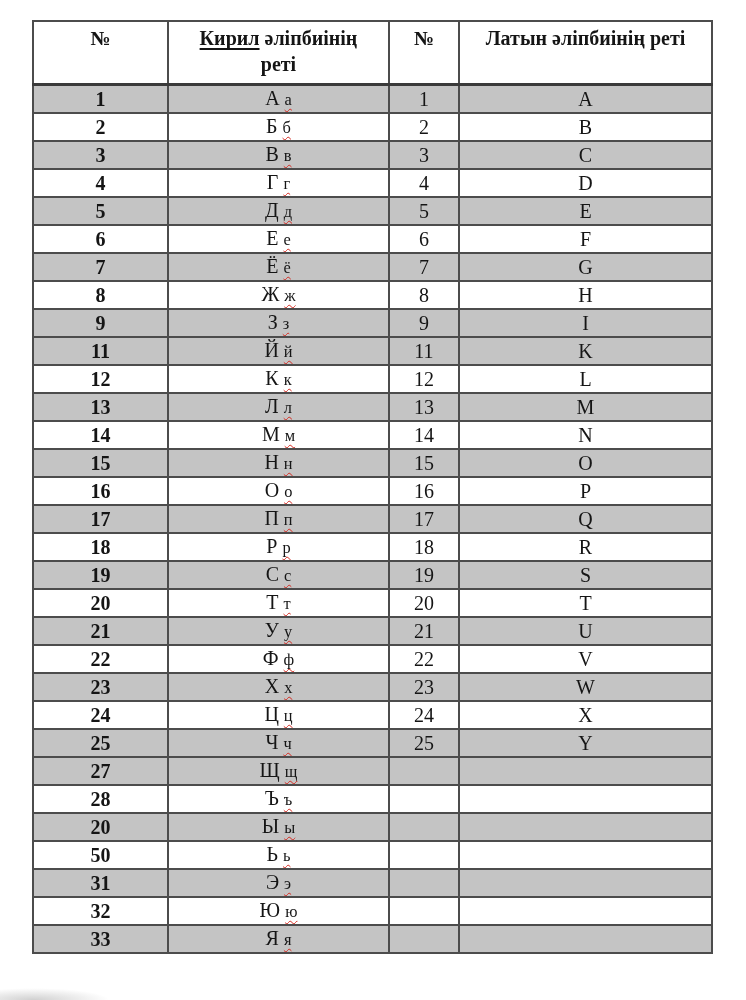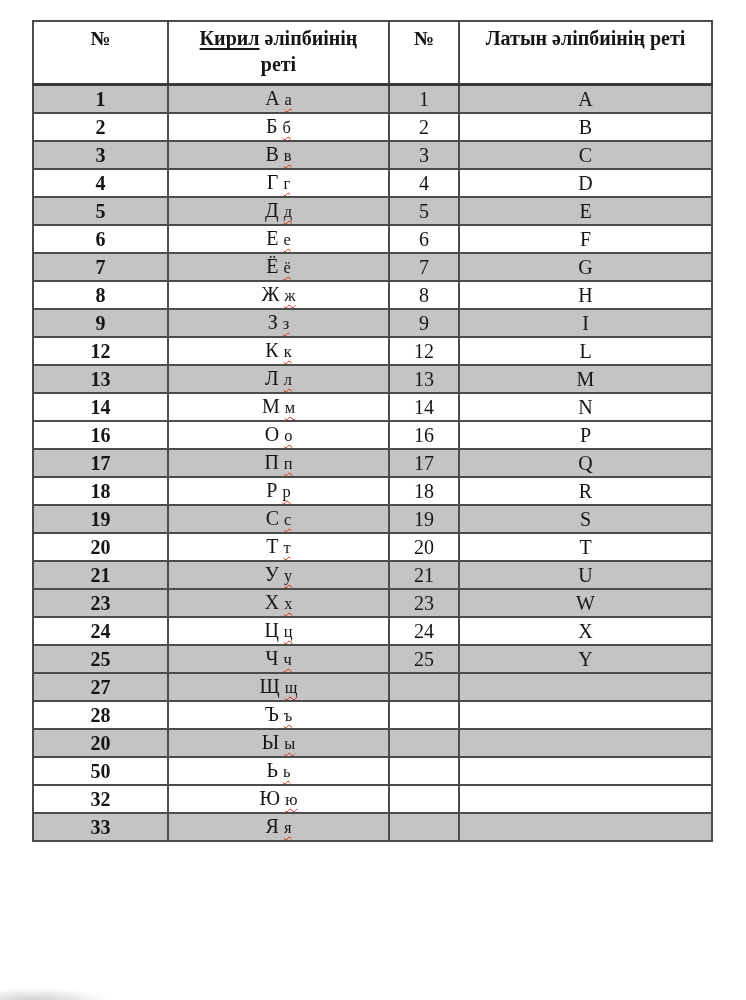--- a/index.html
+++ b/index.html
@@ -163,38 +163,50 @@
             <td class="c-cyr"><span>Ж </span><span class="lower">ж</span></td>
             <td class="c-latnum">8</td>
             <td class="c-lat">H</td>
           </tr>
           <tr class="shade">
             <td class="c-num">9</td>
             <td class="c-cyr"><span>З </span><span class="lower">з</span></td>
             <td class="c-latnum">9</td>
             <td class="c-lat">I</td>
           </tr>
+          <tr class="shade">
+            <td class="c-num">11</td>
+            <td class="c-cyr"><span>Й </span><span class="lower">й</span></td>
+            <td class="c-latnum">11</td>
+            <td class="c-lat">K</td>
+          </tr>
           <tr>
             <td class="c-num">12</td>
             <td class="c-cyr"><span>К </span><span class="lower">к</span></td>
             <td class="c-latnum">12</td>
             <td class="c-lat">L</td>
           </tr>
           <tr class="shade">
             <td class="c-num">13</td>
             <td class="c-cyr"><span>Л </span><span class="lower">л</span></td>
             <td class="c-latnum">13</td>
             <td class="c-lat">M</td>
           </tr>
           <tr>
             <td class="c-num">14</td>
             <td class="c-cyr"><span>М </span><span class="lower">м</span></td>
             <td class="c-latnum">14</td>
             <td class="c-lat">N</td>
           </tr>
+          <tr class="shade">
+            <td class="c-num">15</td>
+            <td class="c-cyr"><span>Н </span><span class="lower">н</span></td>
+            <td class="c-latnum">15</td>
+            <td class="c-lat">O</td>
+          </tr>
           <tr>
             <td class="c-num">16</td>
             <td class="c-cyr"><span>О </span><span class="lower">о</span></td>
             <td class="c-latnum">16</td>
             <td class="c-lat">P</td>
           </tr>
           <tr class="shade">
             <td class="c-num">17</td>
             <td class="c-cyr"><span>П </span><span class="lower">п</span></td>
             <td class="c-latnum">17</td>
@@ -217,20 +229,26 @@
             <td class="c-cyr"><span>Т </span><span class="lower">т</span></td>
             <td class="c-latnum">20</td>
             <td class="c-lat">T</td>
           </tr>
           <tr class="shade">
             <td class="c-num">21</td>
             <td class="c-cyr"><span>У </span><span class="lower">у</span></td>
             <td class="c-latnum">21</td>
             <td class="c-lat">U</td>
           </tr>
+          <tr>
+            <td class="c-num">22</td>
+            <td class="c-cyr"><span>Ф </span><span class="lower">ф</span></td>
+            <td class="c-latnum">22</td>
+            <td class="c-lat">V</td>
+          </tr>
           <tr class="shade">
             <td class="c-num">23</td>
             <td class="c-cyr"><span>Х </span><span class="lower">х</span></td>
             <td class="c-latnum">23</td>
             <td class="c-lat">W</td>
           </tr>
           <tr>
             <td class="c-num">24</td>
             <td class="c-cyr"><span>Ц </span><span class="lower">ц</span></td>
             <td class="c-latnum">24</td>
@@ -256,20 +274,26 @@
           </tr>
           <tr class="shade">
             <td class="c-num">20</td>
             <td class="c-cyr"><span>Ы </span><span class="lower">ы</span></td>
             <td class="c-latnum"></td>
             <td class="c-lat"></td>
           </tr>
           <tr>
             <td class="c-num">50</td>
             <td class="c-cyr"><span>Ь </span><span class="lower">ь</span></td>
+            <td class="c-latnum"></td>
+            <td class="c-lat"></td>
+          </tr>
+          <tr class="shade">
+            <td class="c-num">31</td>
+            <td class="c-cyr"><span>Э </span><span class="lower">э</span></td>
             <td class="c-latnum"></td>
             <td class="c-lat"></td>
           </tr>
           <tr>
             <td class="c-num">32</td>
             <td class="c-cyr"><span>Ю </span><span class="lower">ю</span></td>
             <td class="c-latnum"></td>
             <td class="c-lat"></td>
           </tr>
           <tr class="shade">

